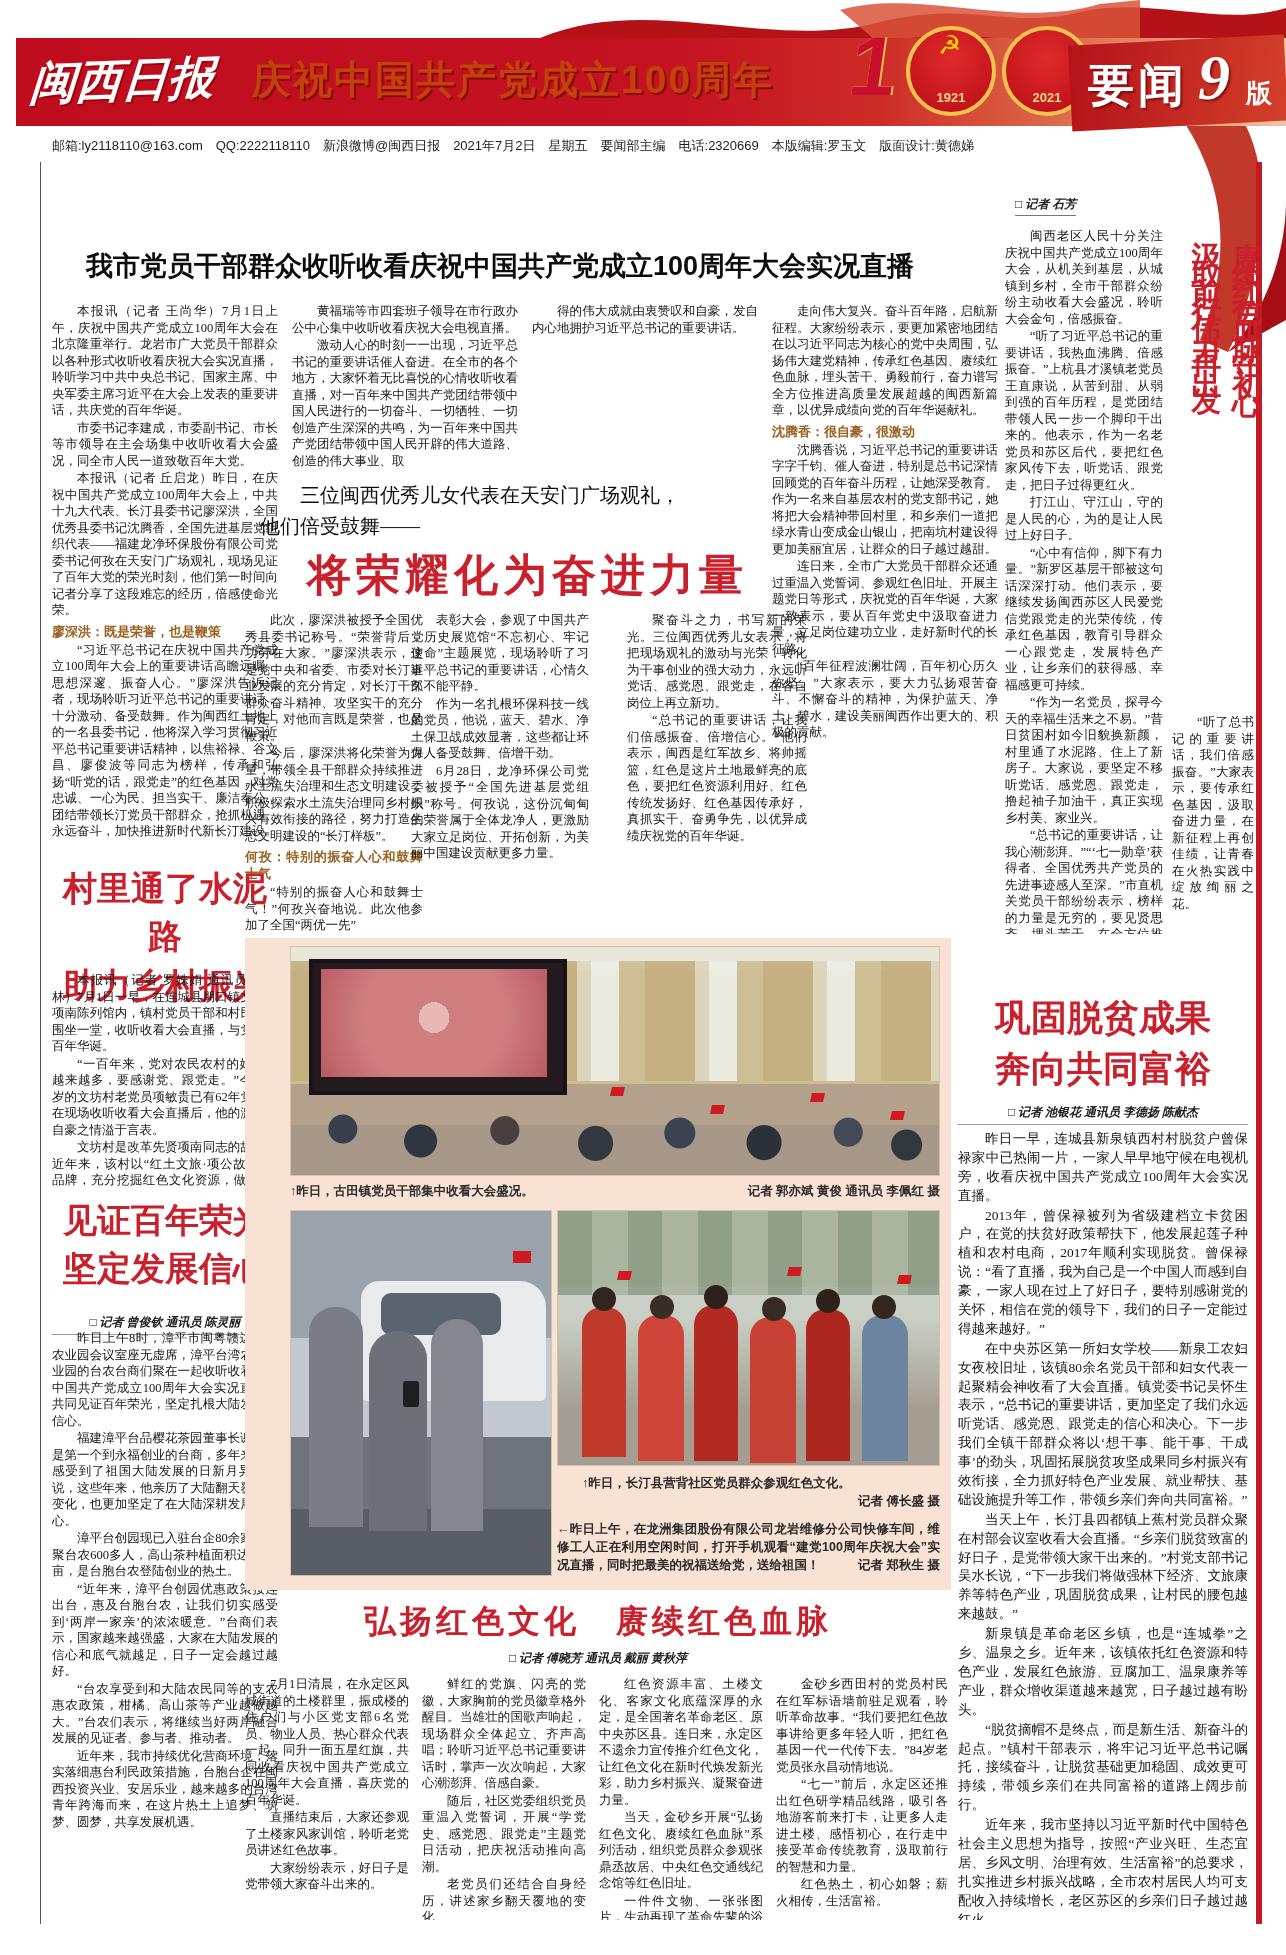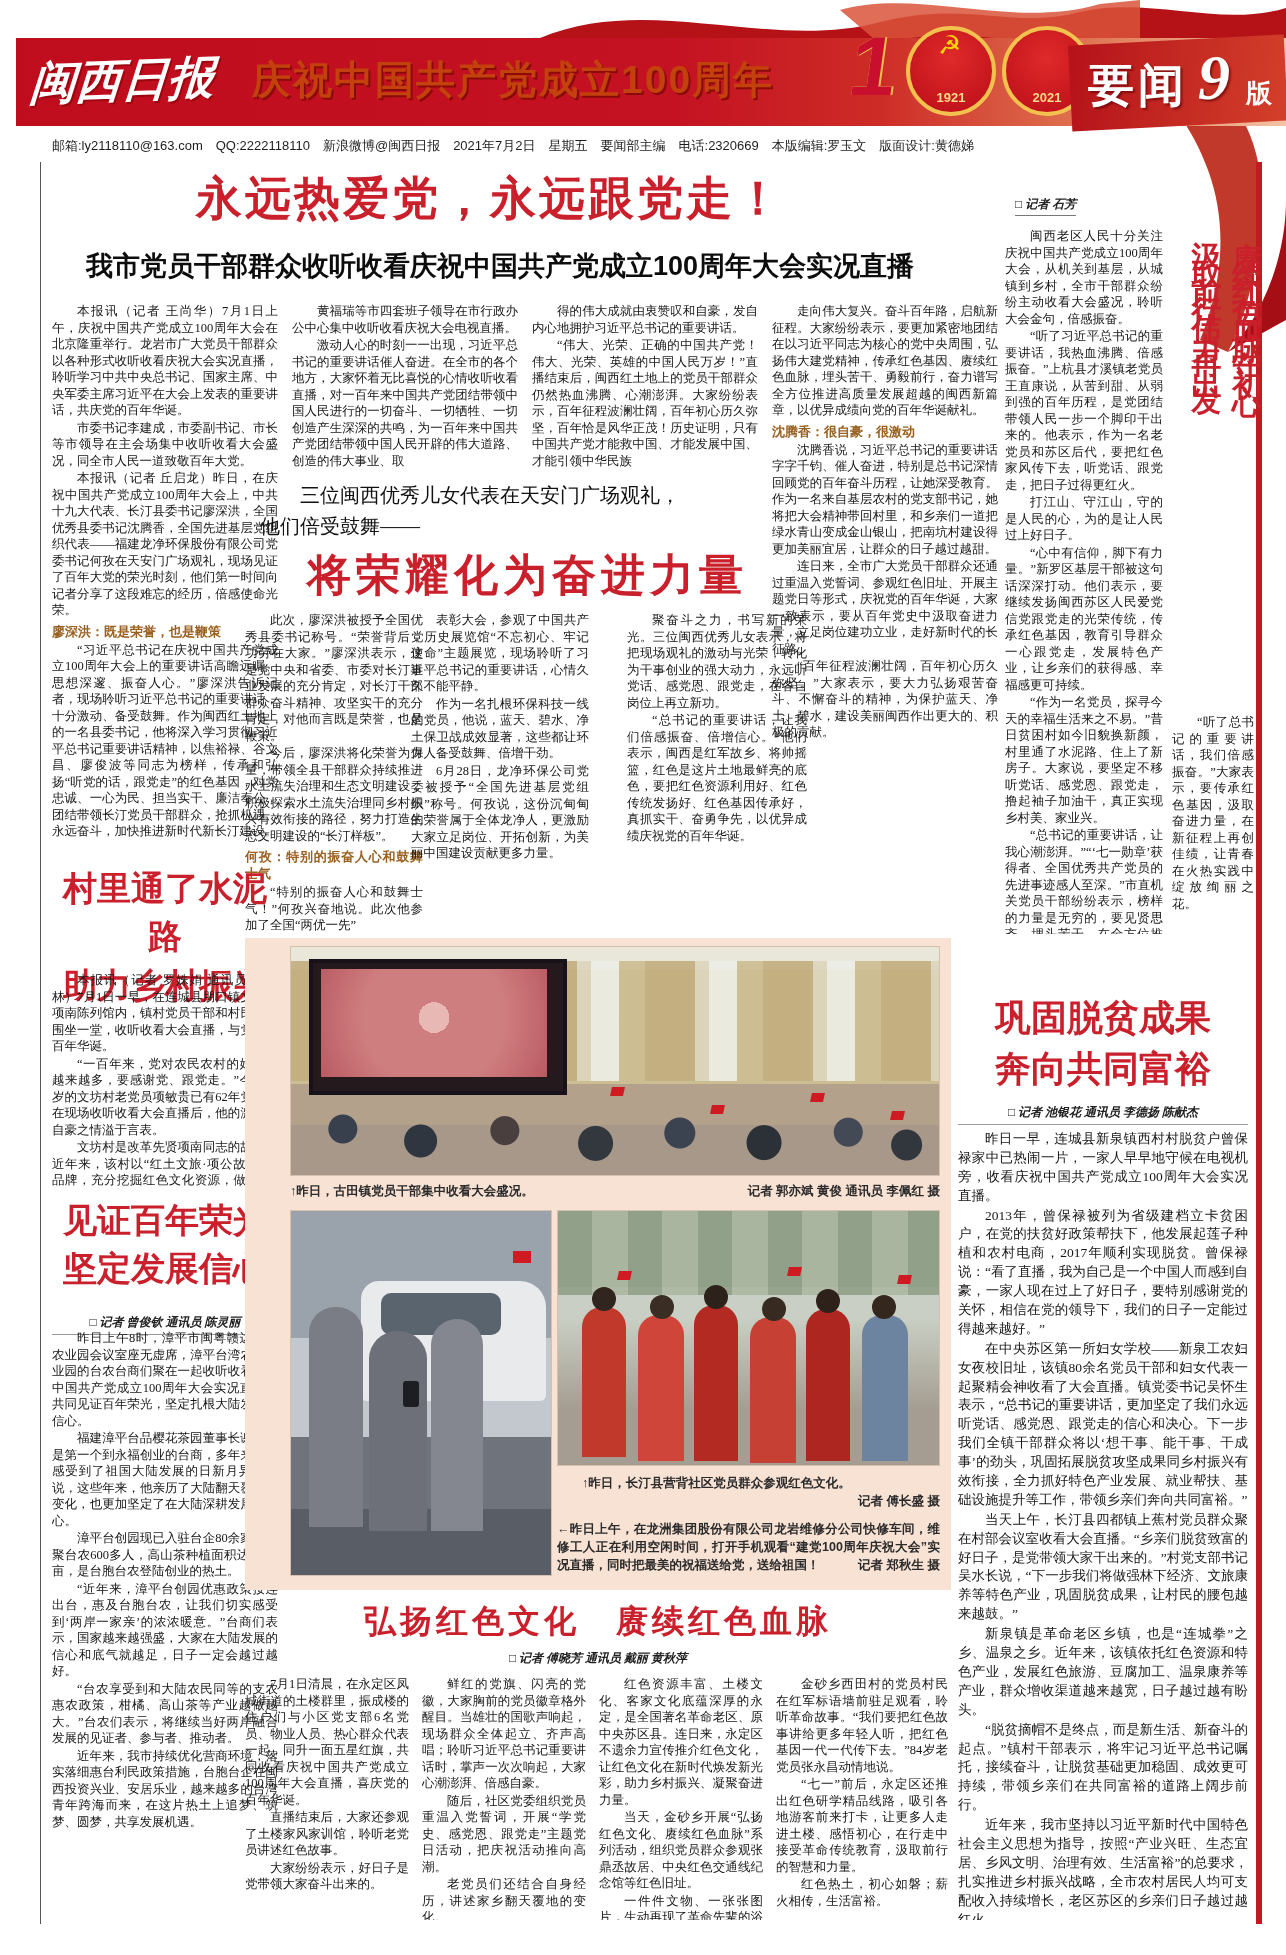--- a/index.html
+++ b/index.html
@@ -66,37 +66,35 @@
   <div class="abs" style="left:1070px;top:40px;width:216px;height:86px;background:linear-gradient(100deg,#b5121a,#d3402a);transform:rotate(-3deg);"></div>
   <div class="abs sec-label" style="left:1088px;top:62px;">要闻</div>
   <div class="abs" style="left:1198px;top:46px;color:#fff;font:800 64px/1 'Liberation Serif',serif;font-style:italic;text-shadow:2px 2px 2px rgba(90,0,0,.6);">9</div>
   <div class="abs" style="left:1246px;top:80px;color:#fff;font:700 26px/1 'Liberation Sans',sans-serif;">版</div>
 
   <div class="abs info" style="left:52px;top:138px;width:1180px;">邮箱:ly2118110@163.com　QQ:2222118110　新浪微博@闽西日报　2021年7月2日　星期五　要闻部主编　电话:2320669　本版编辑:罗玉文　版面设计:黄德娣</div>
 
   <div class="abs" style="left:40px;top:162px;width:1px;height:1762px;background:#555;"></div>
   <div class="abs" style="left:1256px;top:162px;width:6px;height:1762px;background:#c21a22;"></div>
 
-  <div class="abs redhead" style="left:140px;top:168px;width:700px;font-size:46px;letter-spacing:3px;">永远热爱党，永远跟党走！</div>
   <div class="abs" style="left:30px;top:250px;width:940px;text-align:center;font:700 27px/1.2 'Liberation Sans',sans-serif;color:#0d0d0d;">我市党员干部群众收听收看庆祝中国共产党成立100周年大会实况直播</div>
 
   <div class="abs bt" style="left:52px;top:303px;width:226px;height:552px;">
     <p>本报讯（记者 王尚华）7月1日上午，庆祝中国共产党成立100周年大会在北京隆重举行。龙岩市广大党员干部群众以各种形式收听收看庆祝大会实况直播，聆听学习中共中央总书记、国家主席、中央军委主席习近平在大会上发表的重要讲话，共庆党的百年华诞。</p>
     <p>市委书记李建成，市委副书记、市长等市领导在主会场集中收听收看大会盛况，同全市人民一道致敬百年大党。</p>
     <p>本报讯（记者 丘启龙）昨日，在庆祝中国共产党成立100周年大会上，中共十九大代表、长汀县委书记廖深洪，全国优秀县委书记沈腾香，全国先进基层党组织代表——福建龙净环保股份有限公司党委书记何孜在天安门广场观礼，现场见证了百年大党的荣光时刻，他们第一时间向记者分享了这段难忘的经历，倍感使命光荣。</p>
     <p class="subhead">廖深洪：既是荣誉，也是鞭策</p>
     <p>“习近平总书记在庆祝中国共产党成立100周年大会上的重要讲话高瞻远瞩、思想深邃、振奋人心。”廖深洪告诉记者，现场聆听习近平总书记的重要讲话，十分激动、备受鼓舞。作为闽西红土地上的一名县委书记，他将深入学习贯彻习近平总书记重要讲话精神，以焦裕禄、谷文昌、廖俊波等同志为榜样，传承和弘扬“听党的话，跟党走”的红色基因，对党忠诚、一心为民、担当实干、廉洁奉公，团结带领长汀党员干部群众，抢抓机遇、永远奋斗，加快推进新时代新长汀建设。</p>
   </div>
   <div class="abs bt" style="left:292px;top:303px;width:226px;height:166px;">
     <p>黄福瑞等市四套班子领导在市行政办公中心集中收听收看庆祝大会电视直播。</p>
     <p>激动人心的时刻一一出现，习近平总书记的重要讲话催人奋进。在全市的各个地方，大家怀着无比喜悦的心情收听收看直播，对一百年来中国共产党团结带领中国人民进行的一切奋斗、一切牺牲、一切创造产生深深的共鸣，为一百年来中国共产党团结带领中国人民开辟的伟大道路、创造的伟大事业、取</p>
   </div>
   <div class="abs bt" style="left:532px;top:303px;width:226px;height:166px;">
     <p>得的伟大成就由衷赞叹和自豪，发自内心地拥护习近平总书记的重要讲话。</p>
-    <p>“伟大、光荣、正确的中国共产党！伟大、光荣、英雄的中国人民万岁！”直播结束后，闽西红土地上的党员干部群众仍然热血沸腾、心潮澎湃。大家纷纷表示，百年征程波澜壮阔，百年初心历久弥坚，百年恰是风华正茂！历史证明，只有中国共产党才能救中国、才能发展中国、才能引领中华民族</p>
   </div>
   <div class="abs bt" style="left:772px;top:303px;width:226px;height:630px;">
     <p>走向伟大复兴。奋斗百年路，启航新征程。大家纷纷表示，要更加紧密地团结在以习近平同志为核心的党中央周围，弘扬伟大建党精神，传承红色基因、赓续红色血脉，埋头苦干、勇毅前行，奋力谱写全方位推进高质量发展超越的闽西新篇章，以优异成绩向党的百年华诞献礼。</p>
     <p class="subhead">沈腾香：很自豪，很激动</p>
     <p>沈腾香说，习近平总书记的重要讲话字字千钧、催人奋进，特别是总书记深情回顾党的百年奋斗历程，让她深受教育。作为一名来自基层农村的党支部书记，她将把大会精神带回村里，和乡亲们一道把绿水青山变成金山银山，把南坑村建设得更加美丽宜居，让群众的日子越过越甜。</p>
     <p>连日来，全市广大党员干部群众还通过重温入党誓词、参观红色旧址、开展主题党日等形式，庆祝党的百年华诞，大家一致表示，要从百年党史中汲取奋进力量，立足岗位建功立业，走好新时代的长征路。</p>
     <p>“百年征程波澜壮阔，百年初心历久弥坚。”大家表示，要大力弘扬艰苦奋斗、不懈奋斗的精神，为保护蓝天、净土、碧水，建设美丽闽西作出更大的、积极的贡献。</p>
   </div>
 
   <div class="abs" style="left:260px;top:480px;width:460px;font:400 20px/1.55 'Liberation Serif',serif;color:#111;">

